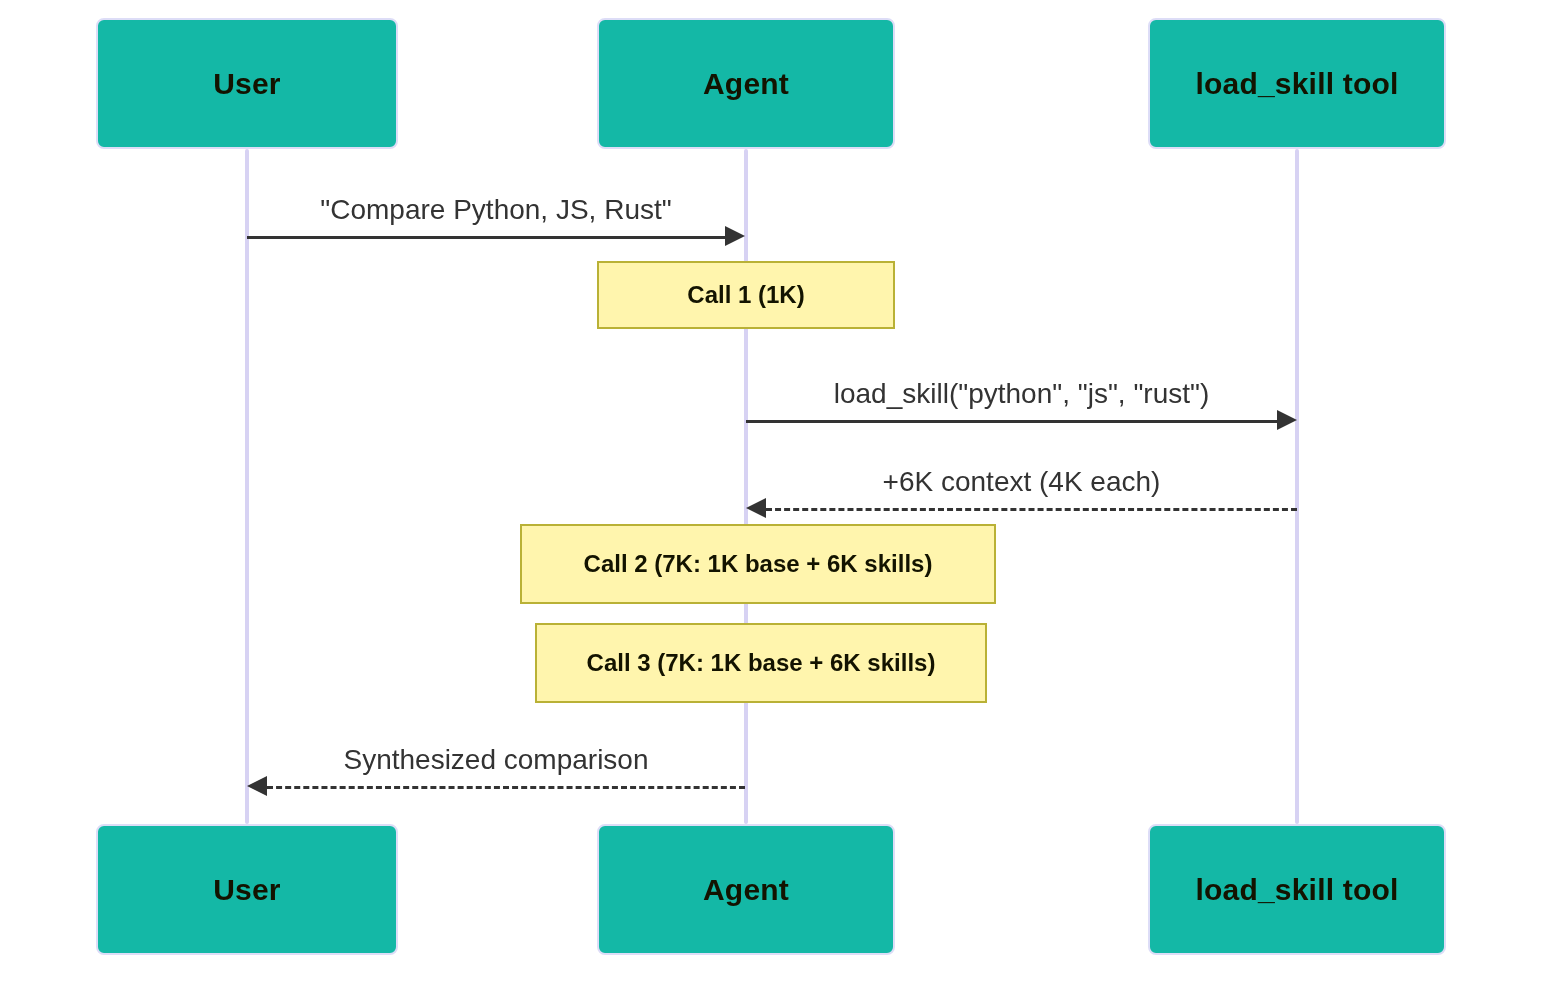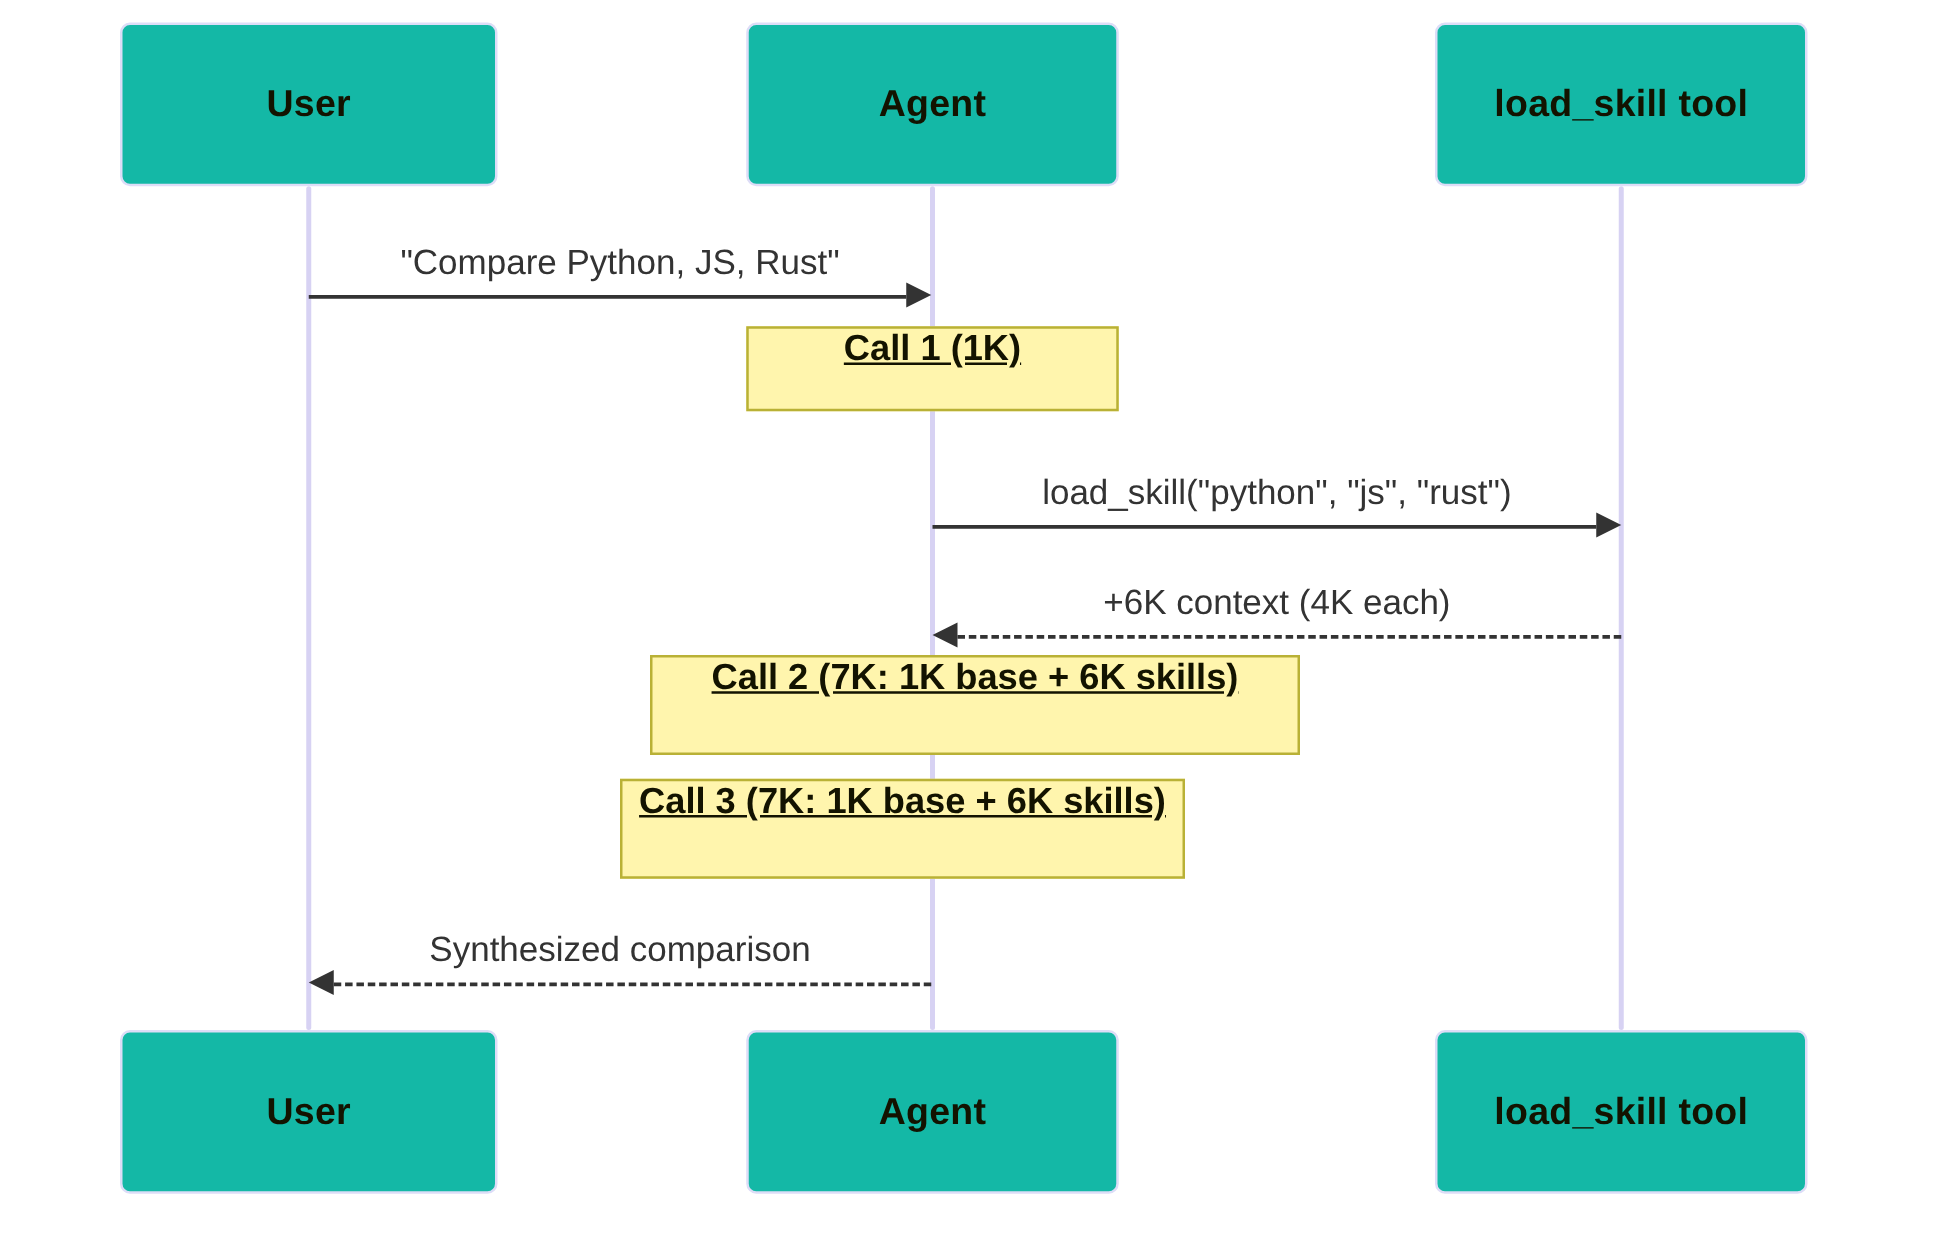--- a/index.html
+++ b/index.html
@@ -40,26 +40,26 @@
     letter-spacing: 0.2px;
   }
 
   
   .note-box {
     position: absolute;
     box-sizing: border-box;
     background: #fff5ad;
     border: 2px solid #b9b136;
     display: flex;
+    align-items: center;
     justify-content: center;
     color: #131300;
-    font-size: 29px;
+    font-size: 24px;
     font-weight: 600;
     white-space: nowrap;
-    text-decoration: underline;
   }
 
   
   .msg {
     position: absolute;
     height: 0;
   }
   .msg .line {
     position: absolute;
     left: 0;
@@ -130,25 +130,25 @@
     <div class="head right" style="left:531px;"></div>
     <div class="label">load_skill("python", "js", "rust")</div>
   </div>
 
   <div class="msg dashed" style="left:746px; top:508px; width:551px;">
     <div class="line" style="left:20px; width:531px;"></div>
     <div class="head left" style="left:0px;"></div>
     <div class="label">+6K context (4K each)</div>
   </div>
 
-  <div class="note-box" style="left:520px; top:524px; width:520px; height:80px;">
+  <div class="note-box" style="left:520px; top:524px; width:476px; height:80px;">
     <span>Call 2 (7K: 1K base + 6K skills)</span>
   </div>
 
-  <div class="note-box" style="left:496px; top:623px; width:452px; height:80px;">
+  <div class="note-box" style="left:535px; top:623px; width:452px; height:80px;">
     <span>Call 3 (7K: 1K base + 6K skills)</span>
   </div>
 
   <div class="msg dashed" style="left:247px; top:786px; width:498px;">
     <div class="line" style="left:20px; width:478px;"></div>
     <div class="head left" style="left:0px;"></div>
     <div class="label">Synthesized comparison</div>
   </div>
 
   <div class="actor-box" style="left:96px; top:824px; width:302px; height:131px;">

